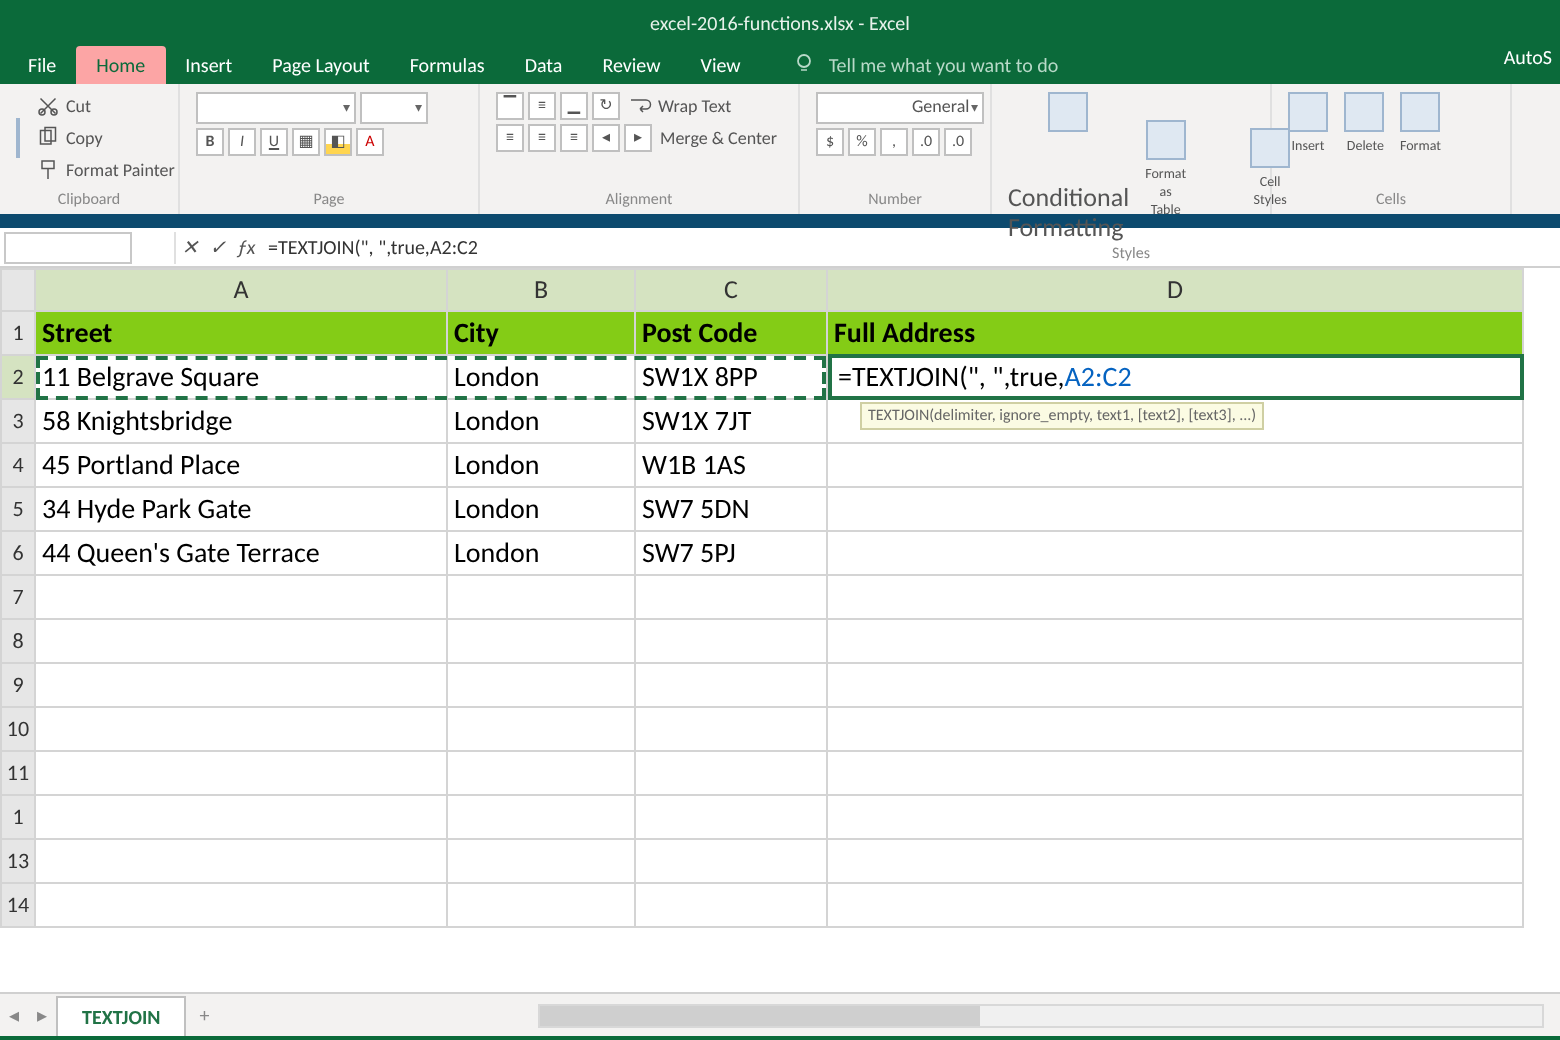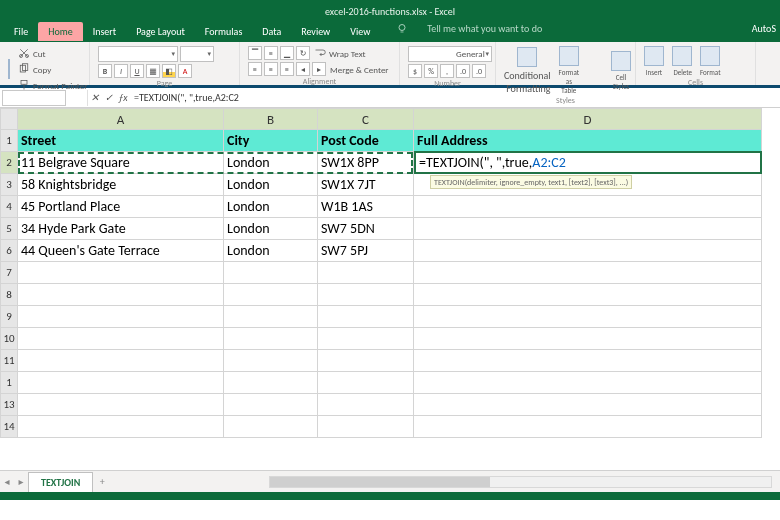--- a/index.html
+++ b/index.html
@@ -1,24 +1,24 @@
 <!DOCTYPE html>
 <html><head>
   <meta charset="utf-8">
   <style>
     * { box-sizing: border-box; font-family: 'Segoe UI', Calibri, sans-serif; }
     html, body { margin:0; padding:0; width:780px; height:520px; overflow:hidden; background:#fff; }
     .titlebar { height:22px; background:#0b6a3a; color:#e8f2eb; display:flex; align-items:center; justify-content:center; font-size:10px; position:relative; }
     .titlebar .caption { position:absolute; left:50%; transform:translateX(-50%); }
     .titlebar .right { position:absolute; right:4px; top:17px; display:flex; gap:8px; align-items:center; height:100%; color:#fff; }
-    .menubar { height:20px; background:#0b6a3a; display:flex; align-items:flex-start; padding-left:4px; font-size:10px; color:#fff; }
+    .menubar { height:20px; background:#0b6a3a; display:flex; align-items:center; padding-left:4px; font-size:10px; color:#fff; }
     .tab { padding:3px 10px; cursor:pointer; }
     .tab.active { background:#fca5a5; color:#0b6a3a; border-radius:2px 2px 0 0; }
-    .tabtell { color:#b8d9c8; margin-left:16px; display:flex; align-items:center; gap:19px; }
-    .ribbon { height:46px; background:#f3f2f1; border-bottom:3px solid #0c4a6e; display:flex; font-size:9px; color:#555; }
+    .tabtell { color:#b8d9c8; margin-left:16px; display:flex; align-items:center; gap:6px; }
+    .ribbon { height:72px; background:#f3f2f1; border-bottom:7px solid #0c4a6e; display:flex; font-size:9px; color:#555; }
     .group { border-right:1px solid #e0e0e0; padding:4px 8px 2px 8px; display:flex; flex-direction:column; justify-content:space-between; }
     .group-label { color:#888; font-size:8px; text-align:center; }
     .btnstack { display:flex; flex-direction:column; gap:2px; }
     .hbtn { display:flex; align-items:center; gap:3px; padding:1px 2px; cursor:pointer; white-space:nowrap; }
     .ico { width:12px; height:12px; display:inline-block; }
     .ribbonico { width:20px; height:20px; background:#dfe8f2; border:1px solid #9fb6cf; }
     .dropdown { width:80px; height:16px; border:1px solid #c0c0c0; background:#fff; font-size:9px; padding-left:3px; line-height:14px; display:flex; justify-content:space-between; align-items:center; }
     .dropdown .arr { font-size:7px; color:#666; padding-right:2px;}
     .mini { width:14px; height:14px; border:1px solid #c0c0c0; background:#fff; font-size:8px; text-align:center; line-height:12px; cursor:pointer; }
     .rowflex { display:flex; gap:2px; align-items:center; }
@@ -30,21 +30,21 @@
     .rownums { width:18px; background:#fff; }
     .rowhdr { height:22px; border:1px solid #d4d4d4; border-top:none; font-size:11px; color:#333; text-align:center; line-height:22px; background:#e6e6e6; }
     .rowhdr.sel { background:#d5e3c1; }
     .rowhdr0 { border-top:1px solid #d4d4d4; background:#e6e6e6;}
     .cells { flex:1; position:relative; }
     .colhdr-row { display:flex; }
     .colhdr { height:22px; border:1px solid #d4d4d4; border-left:none; border-top:1px solid #d4d4d4; text-align:center; line-height:22px; font-size:13px; background:#e6e6e6; color:#333; }
     .colhdr.sel { background:#d5e3c1; }
     .datarow { display:flex; }
     .cell { height:22px; border:1px solid #d4d4d4; border-left:none; border-top:none; padding-left:3px; font-size:14px; line-height:21px; color:#000; overflow:hidden; white-space:nowrap; }
-    .hdrcell { background:#5eead4; font-weight:bold; }
+    .hdrcell { background:#84cc16; font-weight:bold; }
     .colA { width:206px; } .colB { width:94px; } .colC { width:96px; } .colD { width:348px; }
     .marquee { position:absolute; border:2px dashed #217346; pointer-events:none; }
     .editcell { position:absolute; border:2px solid #217346; background:#fff; font-size:14px; padding-left:3px; line-height:20px; display:flex; align-items:center; }
     .tokblack { color:#000; } .tokblue { color:#0563c1; }
     .tooltip { position:absolute; background:#fbfbe3; border:1px solid #cfcfa3; font-size:8px; color:#666; padding:1px 3px; }
     .sheettabs { height:22px; background:#f3f2f1; border-top:1px solid #d0d0d0; display:flex; align-items:center; font-size:10px; }
     .navtri { width:14px; text-align:center; color:#888; cursor:pointer; }
     .sheettab { padding:3px 12px; border:1px solid #c0c0c0; background:#fff; border-bottom:none; font-weight:bold; color:#217346; }
     .sheetadd { width:18px; text-align:center; color:#888; cursor:pointer; }
     .scrollstrip { flex:1; margin:0 8px; height:12px; background:#f0f0f0; border:1px solid #d8d8d8; position:relative; }
@@ -178,21 +178,21 @@
         <div class="mini">.0</div>
       </div>
     </div>
     <div class="group-label">Number</div>
   </div>
 
   <div class="group" style="width:140px;">
     <div class="rowflex" style="gap:8px;">
       <div class="btnstack" style="align-items:center;">
           <div class="ribbonico"></div>
-          <span style="font-size:10px;text-align:right;">Conditional Formatting</span>
+          <span style="font-size:13px;text-align:left;margin-top:24px;">Conditional Formatting</span>
         </div>
       <div class="btnstack" style="align-items:center;">
           <div class="ribbonico"></div>
           <span style="font-size:7px;text-align:center;">Format as Table</span>
         </div>
       <div class="btnstack" style="align-items:center;margin-left:24px;">
           <div class="ribbonico"></div>
           <span style="font-size:7px;text-align:center;">Cell Styles</span>
         </div>
     </div>

